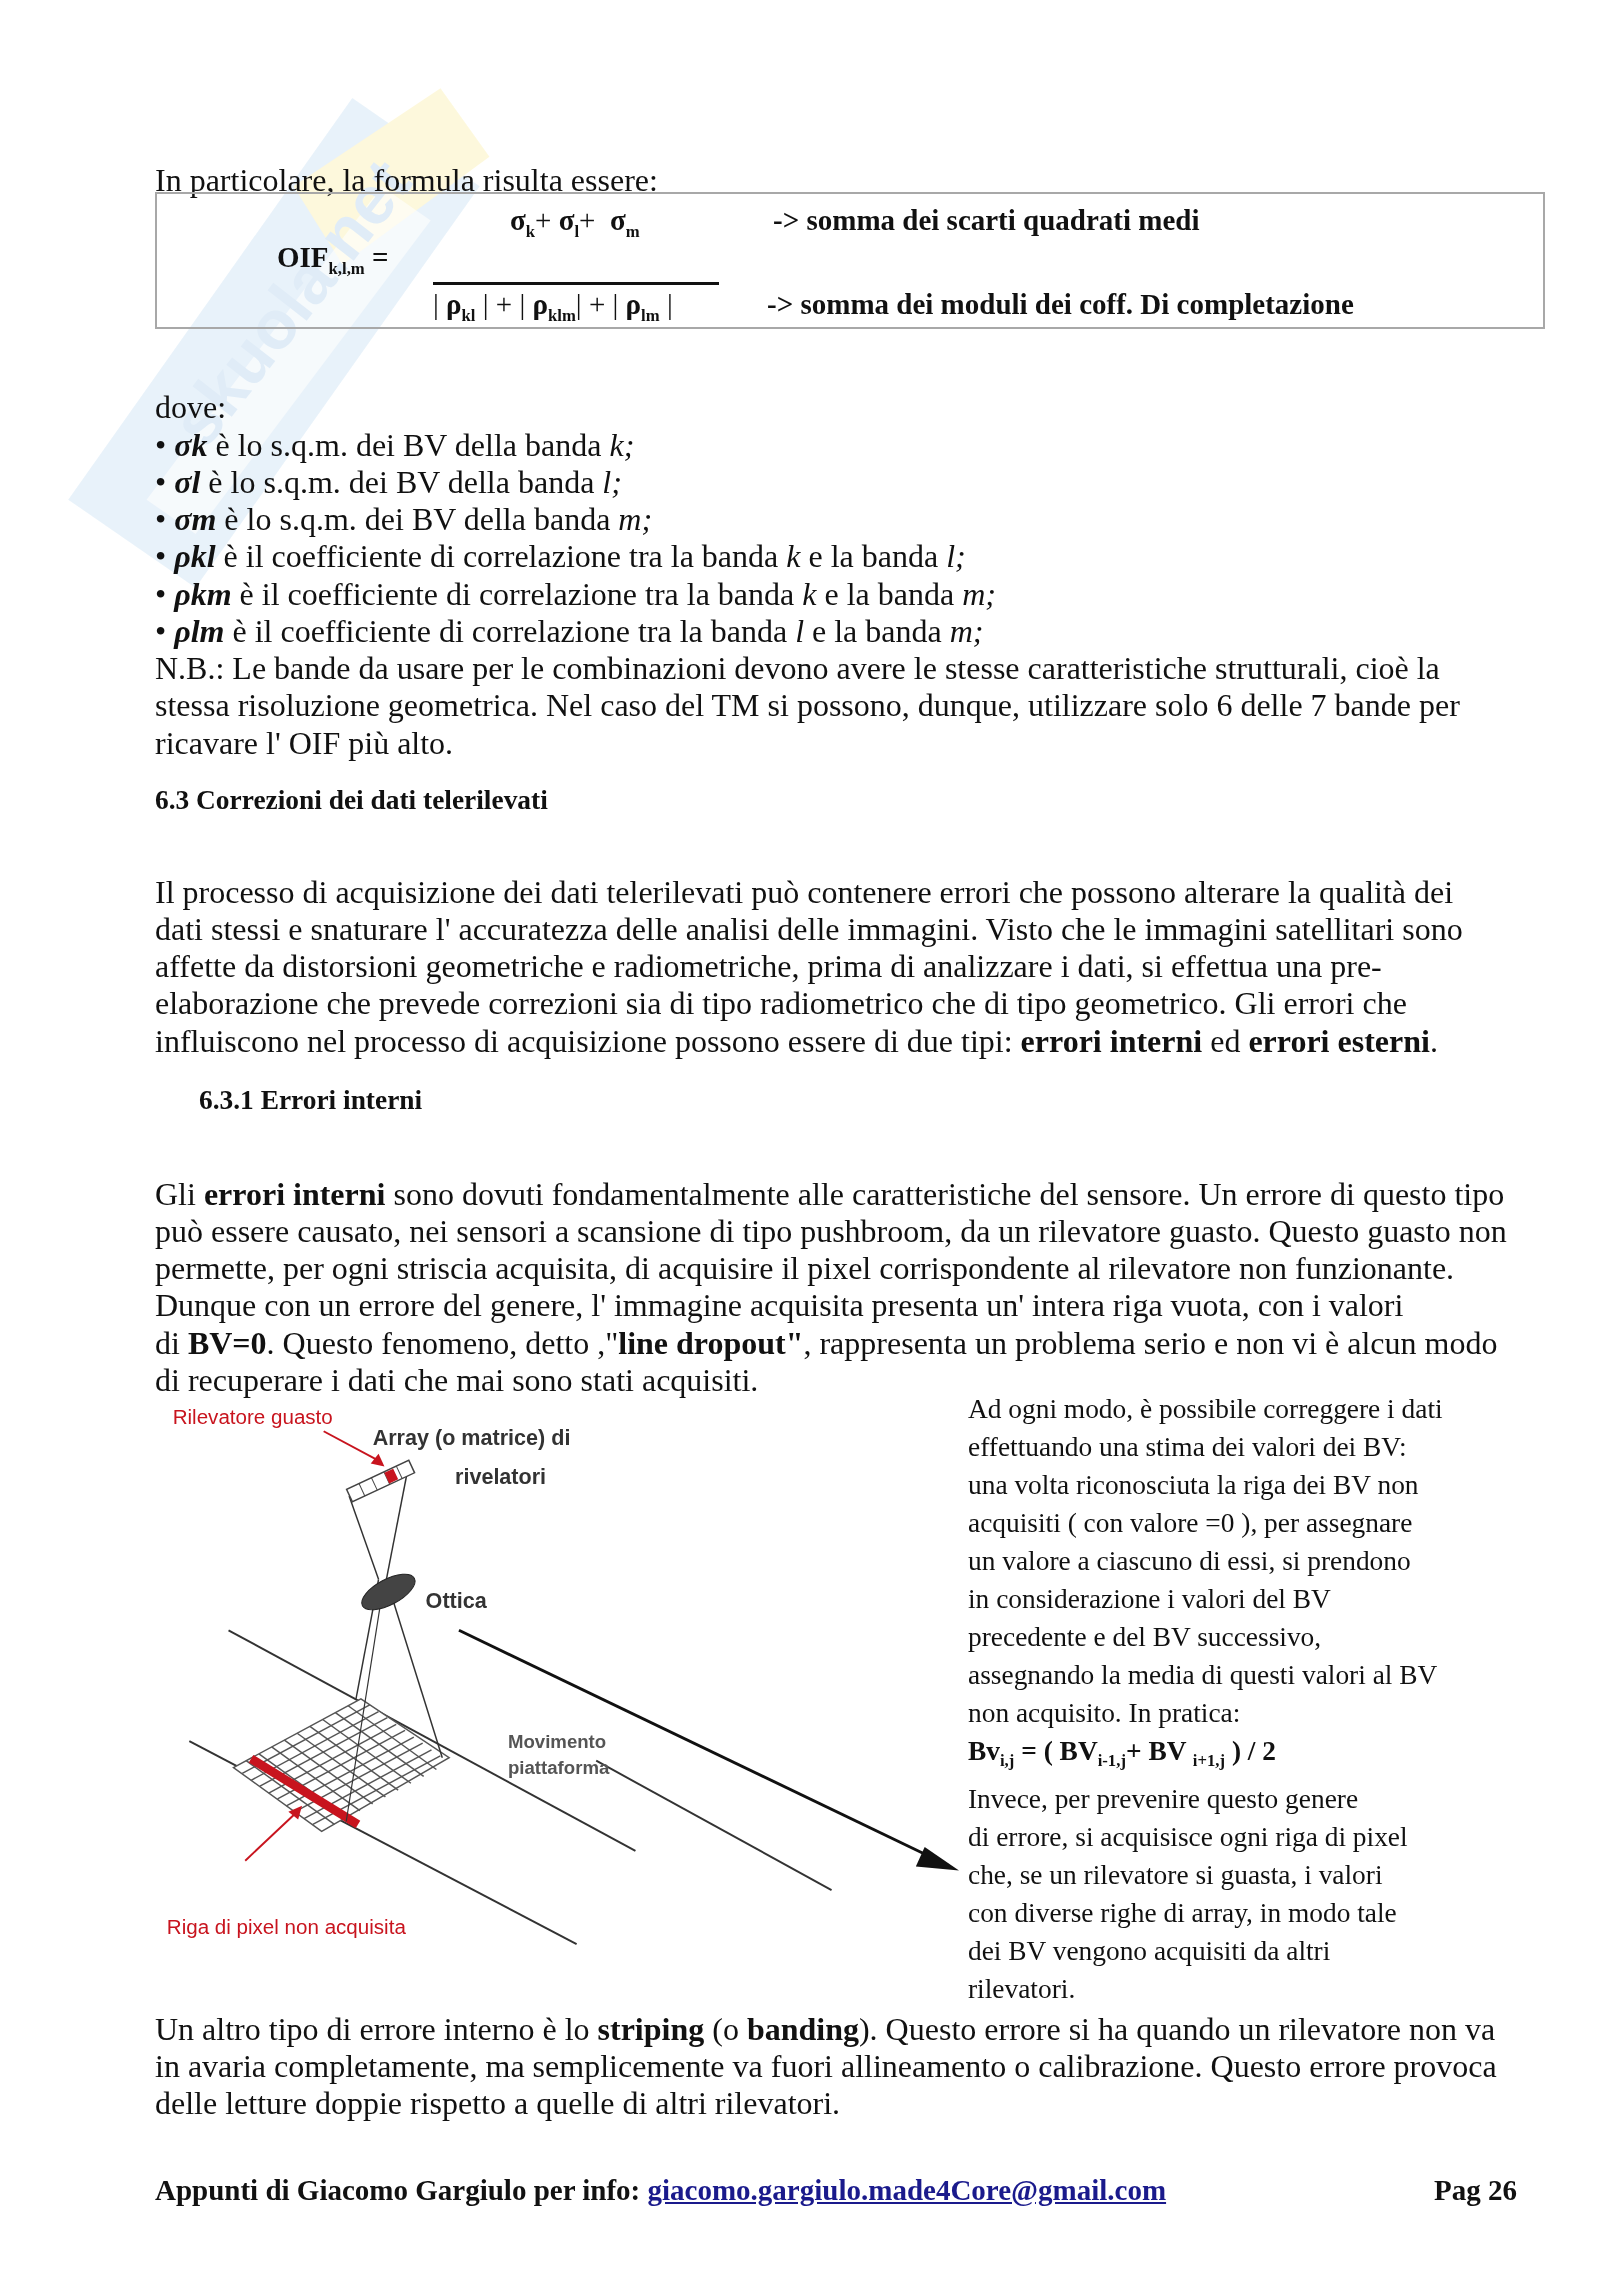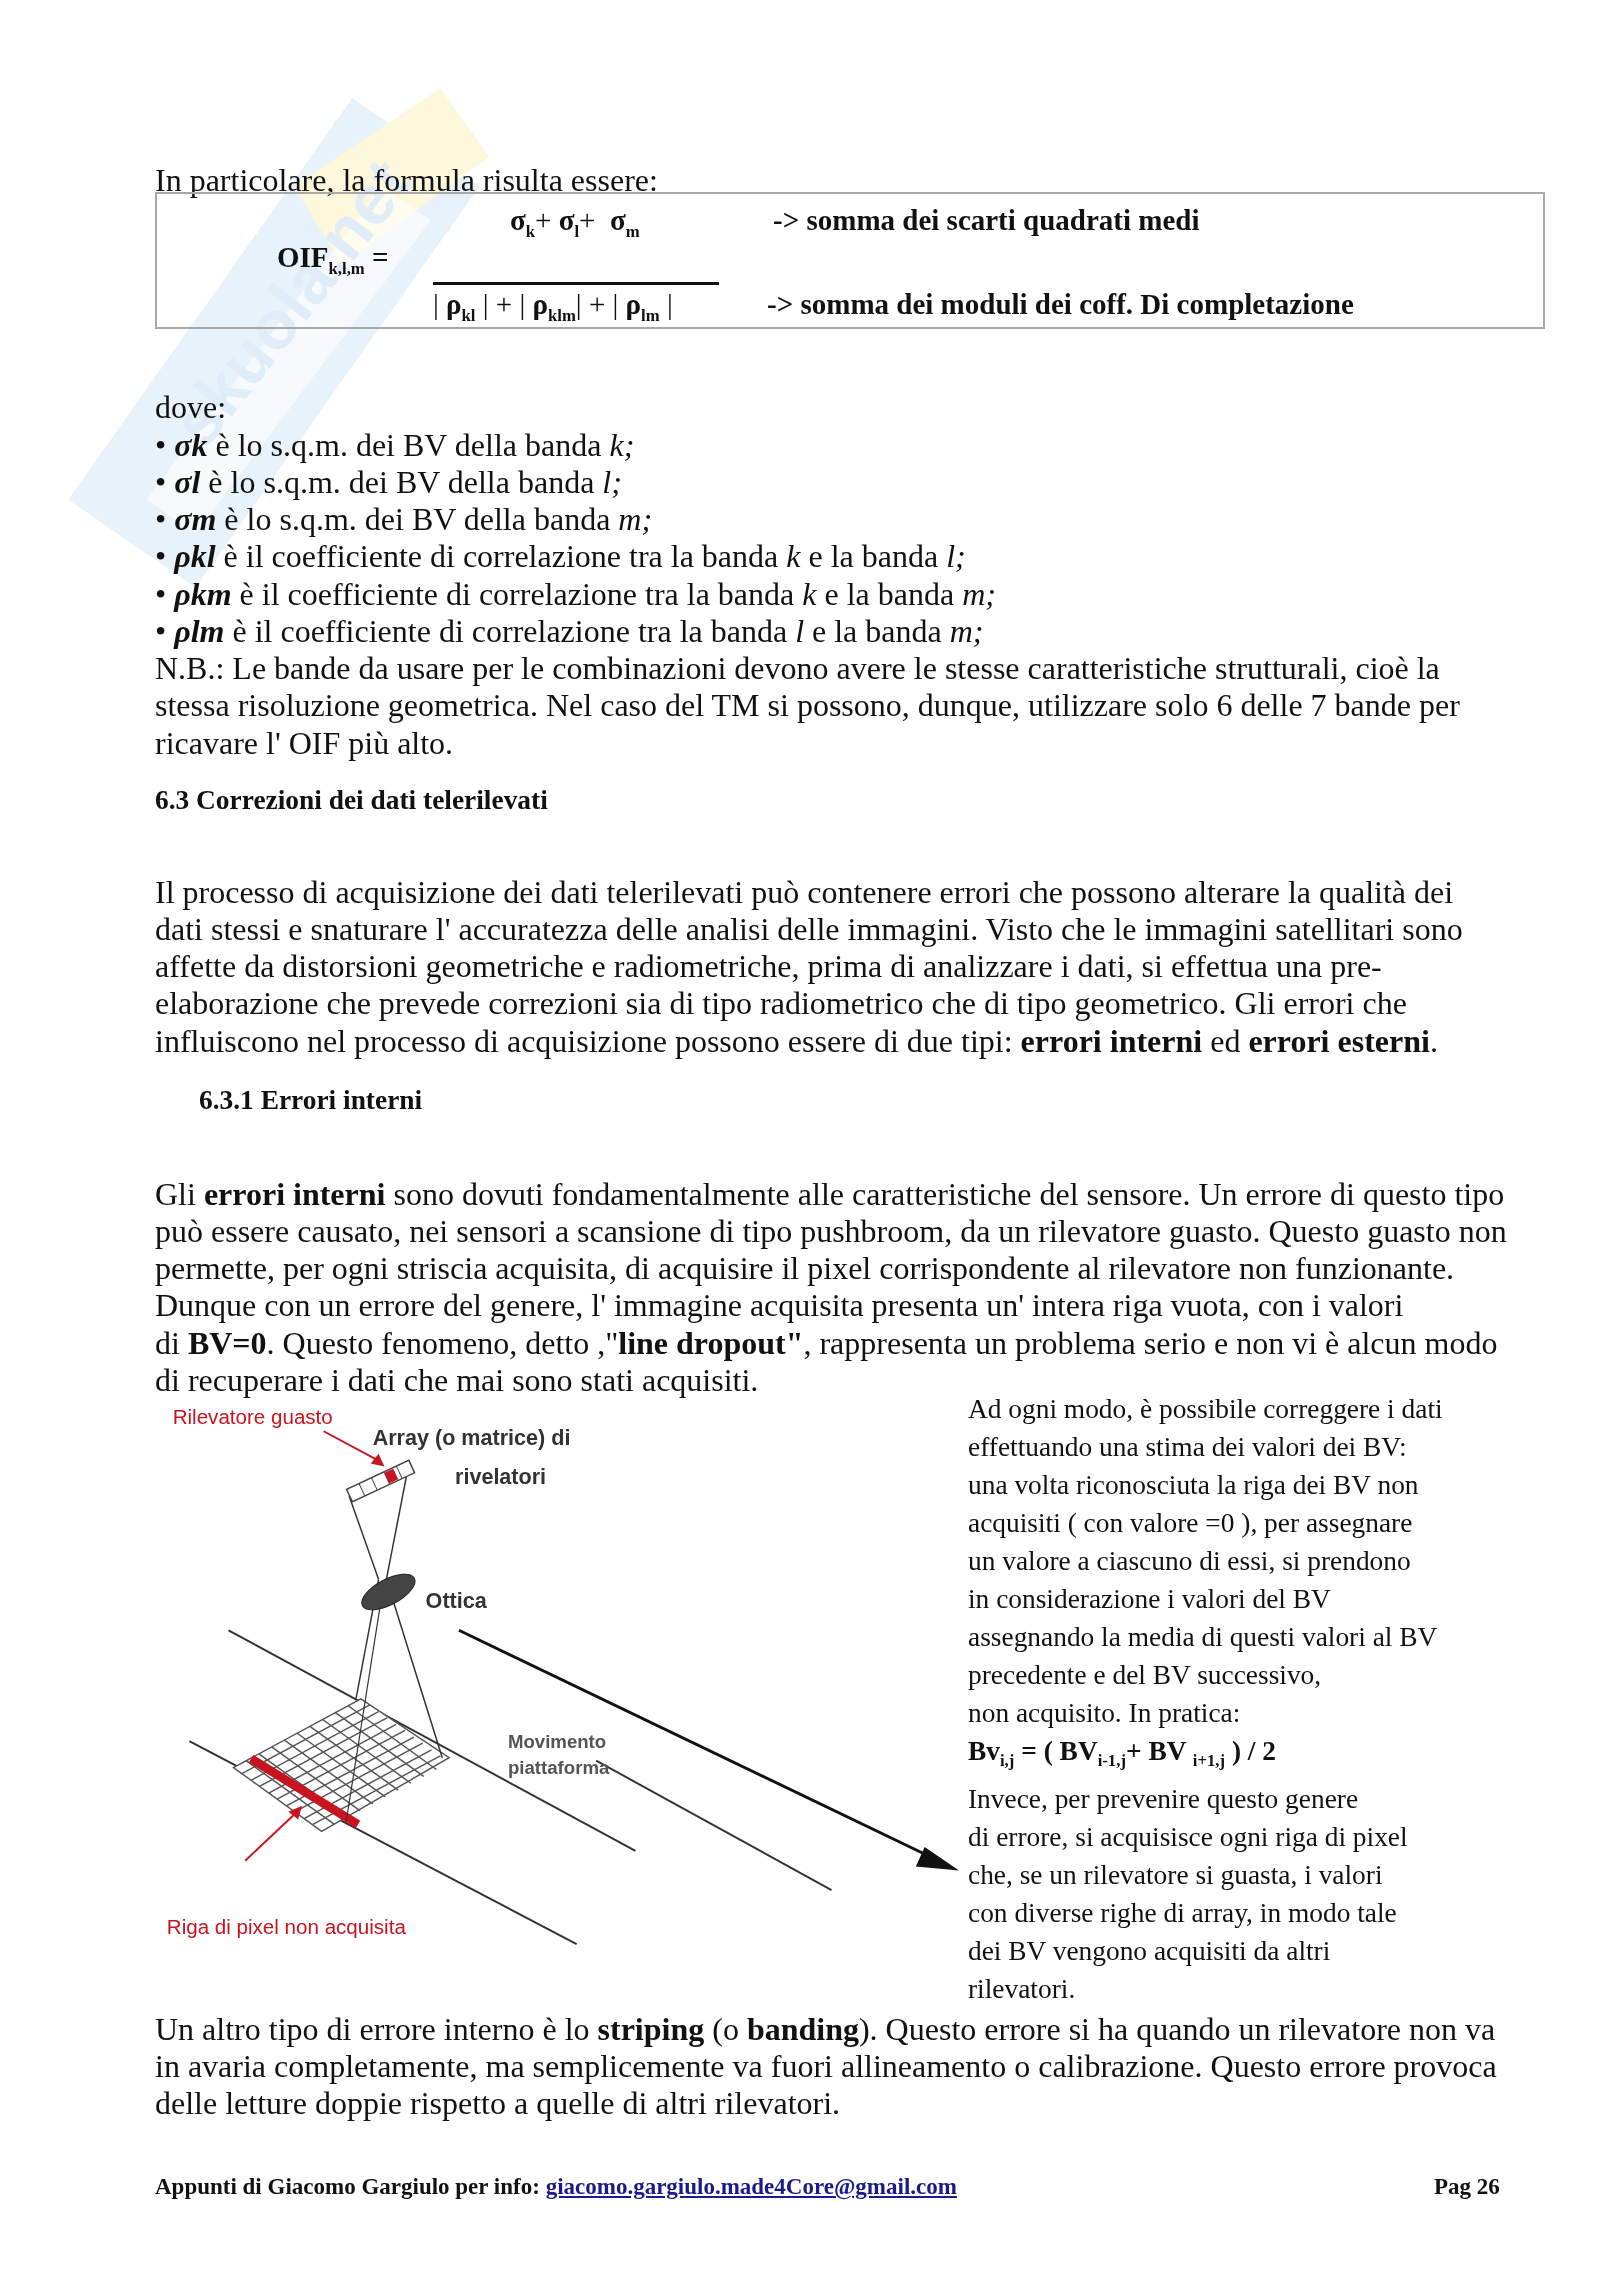--- a/index.html
+++ b/index.html
@@ -13,21 +13,21 @@
   .bi { font-weight:bold; font-style:italic; }
   h3 { margin:0; font-size:27.4px; font-weight:bold; position:absolute; left:0; line-height:37px;text-align:right; }
   .formula-box { position:absolute; left:0; top:192px; width:1390px; height:137px; border:2px solid #a8a8a8; box-sizing:border-box; }
   .fb { font-weight:bold; font-size:29px; position:absolute; white-space:nowrap; }
   .fb sub { font-size:16.7px; }
   .frac-line { position:absolute; left:276px; top:88px; width:286px; height:2.9px; background:#111; }
   .side { position:absolute; left:813px; top:1390px; width:578px; font-size:27.4px; line-height:38px; }
   .side .formula-line { font-weight:bold; }
   .side sub { font-size:16.7px; }
   .figure { position:absolute; left:0; top:1390px; width:804px; height:559px; }
-  .footer { position:absolute; left:0; top:2174px; width:1392px; font-size:23px; font-weight:bold; }
+  .footer { position:absolute; left:0; top:2174px; width:1392px; font-size:29px; font-weight:bold; }
   .footer a { color:#1a1a8c; text-decoration:underline; }
   .footer .pg { position:absolute; left:1279px; top:0; }
 </style>
 </head>
 <body>
 
 <svg class="watermark" viewBox="0 0 640 560">
   <polygon points="40,470 330,60 460,150 170,560" fill="#d7e8f6"></polygon>
   <polygon points="270,150 420,50 470,120 320,230" fill="#fcf3c0"></polygon>
   <polygon points="120,470 360,150 410,185 170,505" fill="#ffffff" opacity="0.6"></polygon>
@@ -158,22 +158,22 @@
     <text x="12" y="555" font-family="Liberation Sans, sans-serif" font-size="21" fill="#c8141e">Riga di pixel non acquisita</text>
   </svg>
 
   <div class="side">
     <div>Ad ogni modo, è possibile correggere i dati</div>
     <div>effettuando una stima dei valori dei BV:</div>
     <div>una volta riconosciuta la riga dei BV non</div>
     <div>acquisiti ( con valore =0 ), per assegnare</div>
     <div>un valore a ciascuno di essi, si prendono</div>
     <div>in considerazione i valori del BV</div>
+    <div>precedente e del BV successivo,</div>
     <div>assegnando la media di questi valori al BV</div>
-    <div>precedente e del BV successivo,</div>
     <div>non acquisito. In pratica:</div>
     <div class="formula-line"><span>Bv</span><sub>i,j</sub><span> = ( BV</span><sub>i-1,j</sub><span>+ BV </span><sub>i+1,j</sub><span> ) / 2</span></div>
     <div>Invece, per prevenire questo genere</div>
     <div>di errore, si acquisisce ogni riga di pixel</div>
     <div>che, se un rilevatore si guasta, i valori</div>
     <div>con diverse righe di array, in modo tale</div>
     <div>dei BV vengono acquisiti da altri</div>
     <div>rilevatori.</div>
   </div>
 

